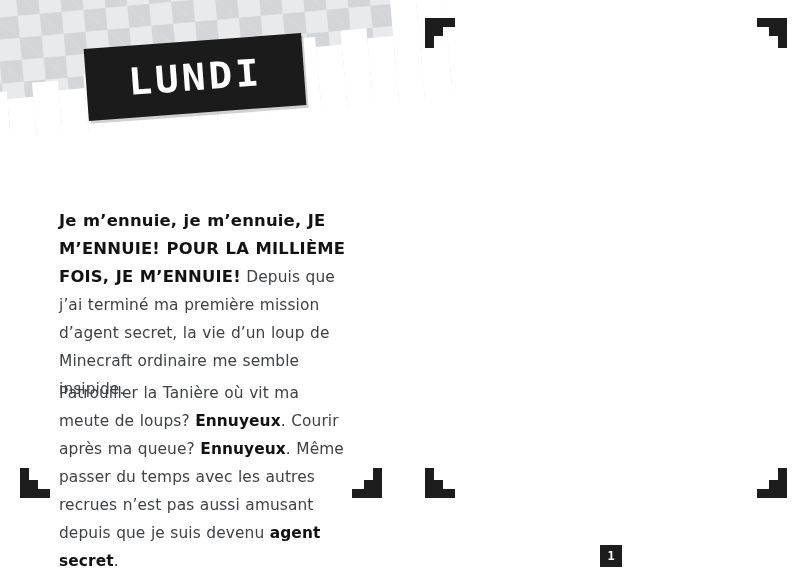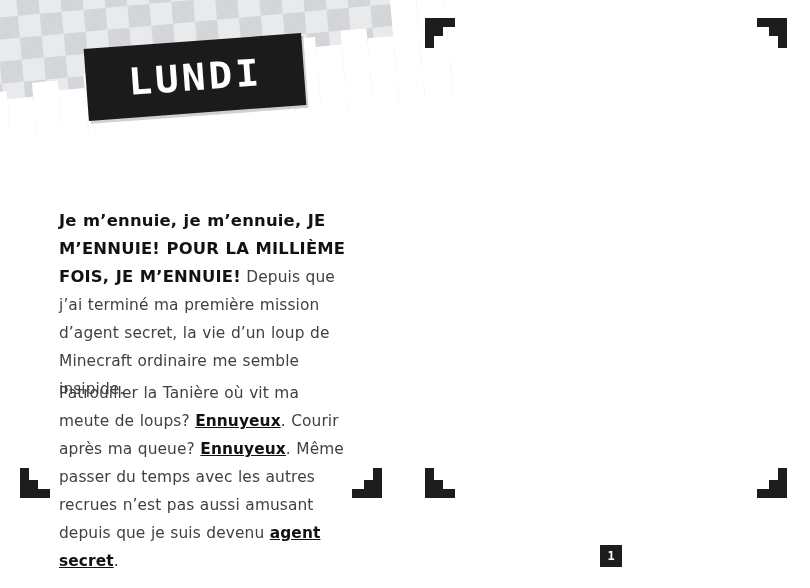--- a/index.html
+++ b/index.html
@@ -93,21 +93,20 @@
     font-size: 15.4px;
     line-height: 28px;
     color: #3f4245;
     letter-spacing: 0.1px;
     word-spacing: 0.5px;
   }
   .body-text b,
   .body-text strong {
     color: #121212;
     font-weight: 700;
-    text-decoration: underline;
   }
   .body-text .bigbold {
     color: #121212;
     font-weight: 700;
     font-size: 16.4px;
     letter-spacing: 0.2px;
   }
 
   .left-p1 { left: 59px; top: 192px; width: 292px; }
   .left-p2 { left: 59px; top: 364px; width: 292px; }

